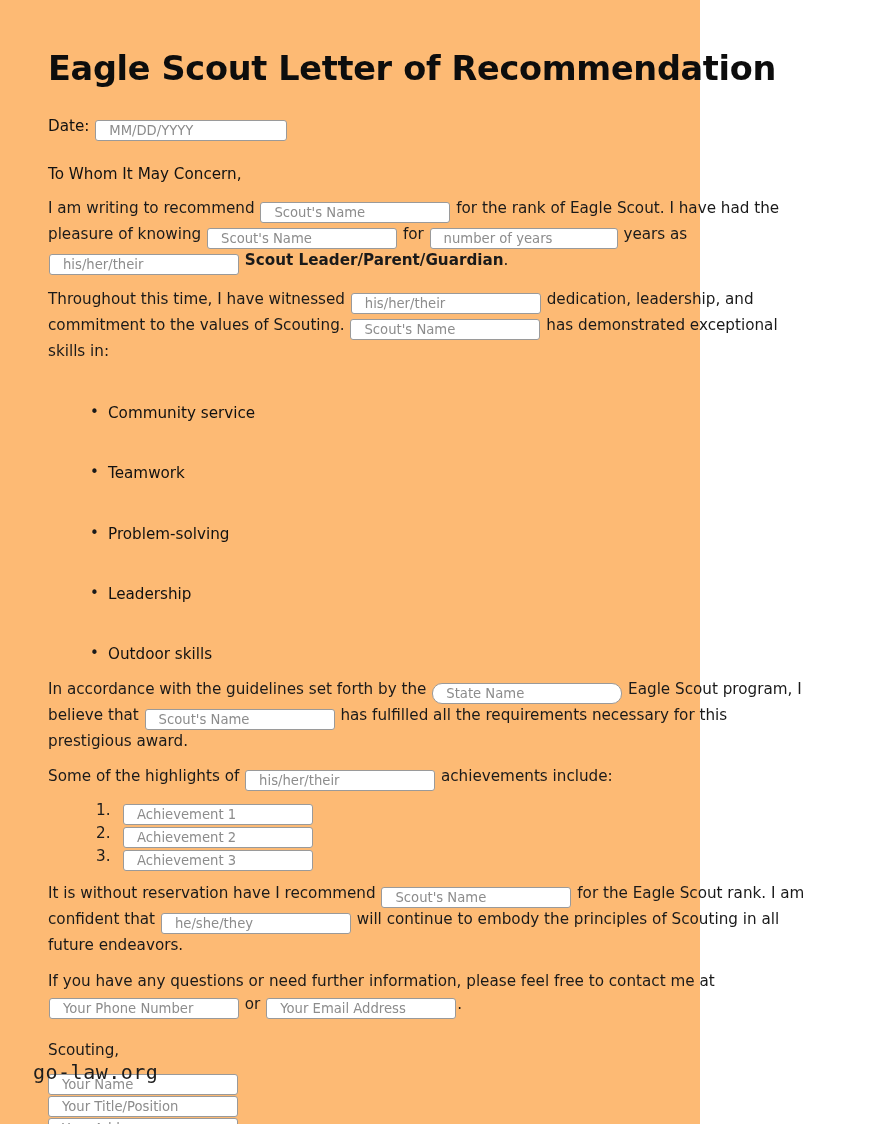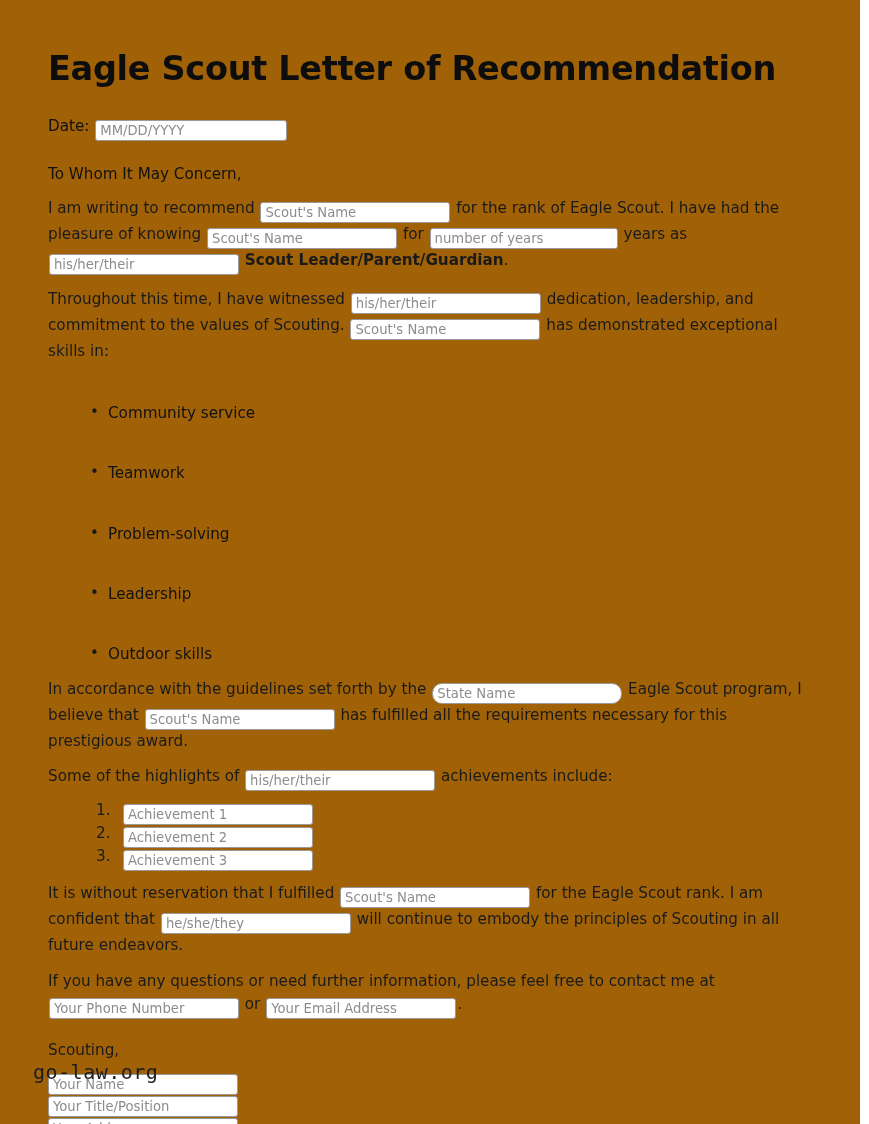--- a/index.html
+++ b/index.html
@@ -12,23 +12,23 @@
     height: 1124px;
     position: relative;
     font-family: "DejaVu Sans", "Liberation Sans", sans-serif;
     color: #111111;
     overflow: hidden;
   }
 
   .page {
     position: absolute;
     left: 0; top: 0;
-    width: 860px;
+    width: 700px;
     height: 1124px;
-    background: #a16207;
+    background: #fdba74;
   }
 
   .content {
     position: absolute;
     left: 48px;
     top: 50px;
     width: 774px;
   }
 
   h1.doc-title {
@@ -69,21 +69,21 @@
     box-sizing: border-box;
     height: 21px;
     line-height: 19px;
     vertical-align: -4px;
     border: 1px solid #9a9a9a;
     border-radius: 3px;
     background: #ffffff;
     font-family: "DejaVu Sans", "Liberation Sans", sans-serif;
     font-size: 13.2px;
     color: #8c8c8c;
-    padding: 0 4px;
+    padding: 0 13px;
     outline: none;
     margin: 0 1px;
     overflow: hidden;
     white-space: nowrap;
   }
   .fld::placeholder { color: #8c8c8c; opacity: 1; }
 
   .w-date   { width: 192px; }
   .w-scout  { width: 190px; }
   .w-scout2 { width: 190px; }
@@ -232,21 +232,21 @@
       </li>
       <li>
         <input class="fld w-ach" type="text" placeholder="Achievement 2" style="">
       </li>
       <li>
         <input class="fld w-ach" type="text" placeholder="Achievement 3" style="">
       </li>
     </ol>
 
     <div class="para">
-      <span>It is without reservation that I fulfilled</span>
+      <span>It is without reservation have I recommend</span>
       <input class="fld w-scout" type="text" placeholder="Scout's Name" style="">
       <span>for the Eagle Scout rank. I am confident that</span>
       <input class="fld w-pron" type="text" placeholder="he/she/they" style="">
       <span>will continue to embody the principles of Scouting in all future endeavors.</span>
     </div>
 
     <div class="para">
       <span>If you have any questions or need further information, please feel free to contact me at</span>
       <span class="nowrap">
         <input class="fld w-phone" type="text" placeholder="Your Phone Number" style="">

